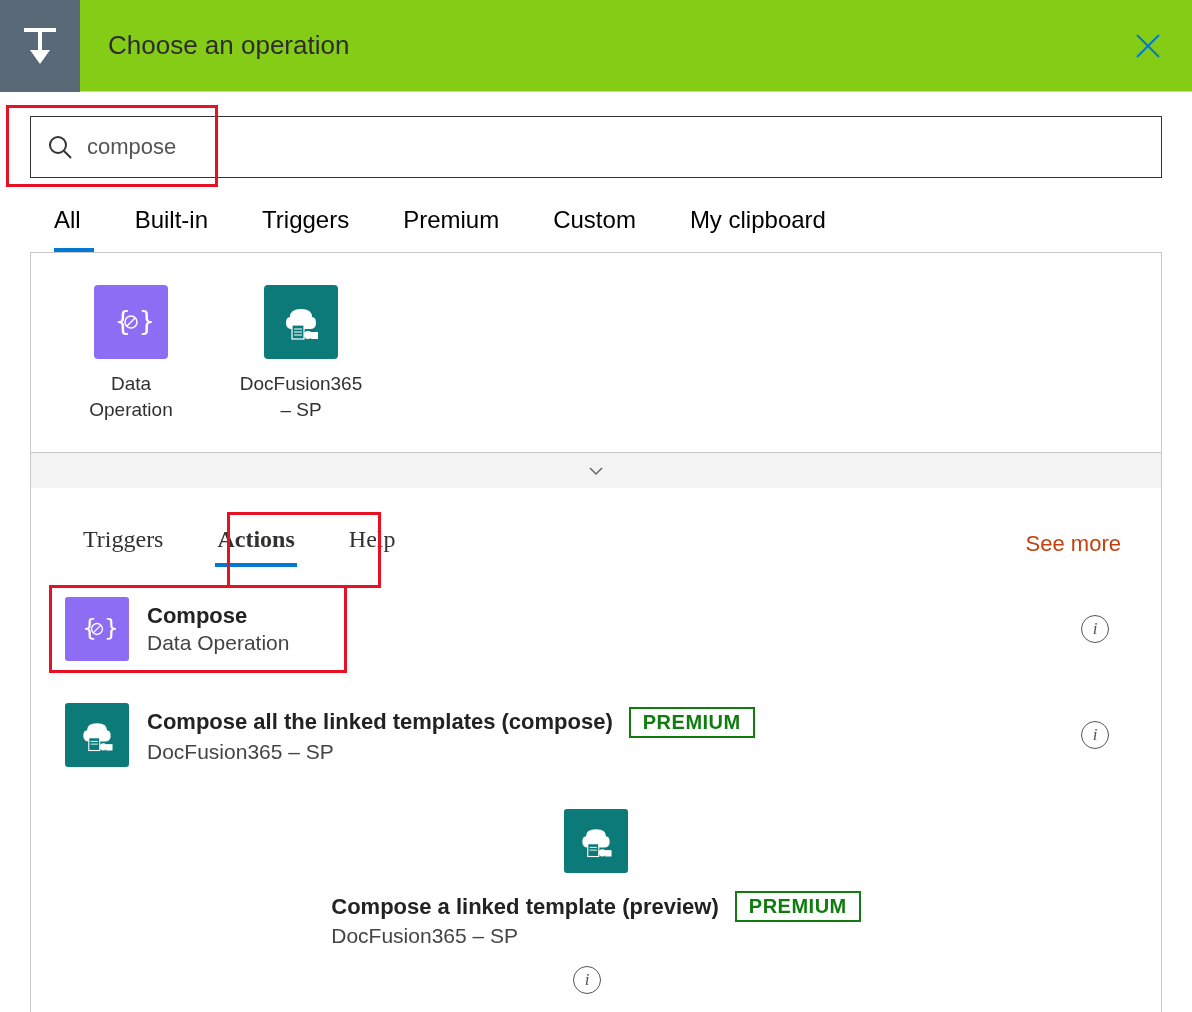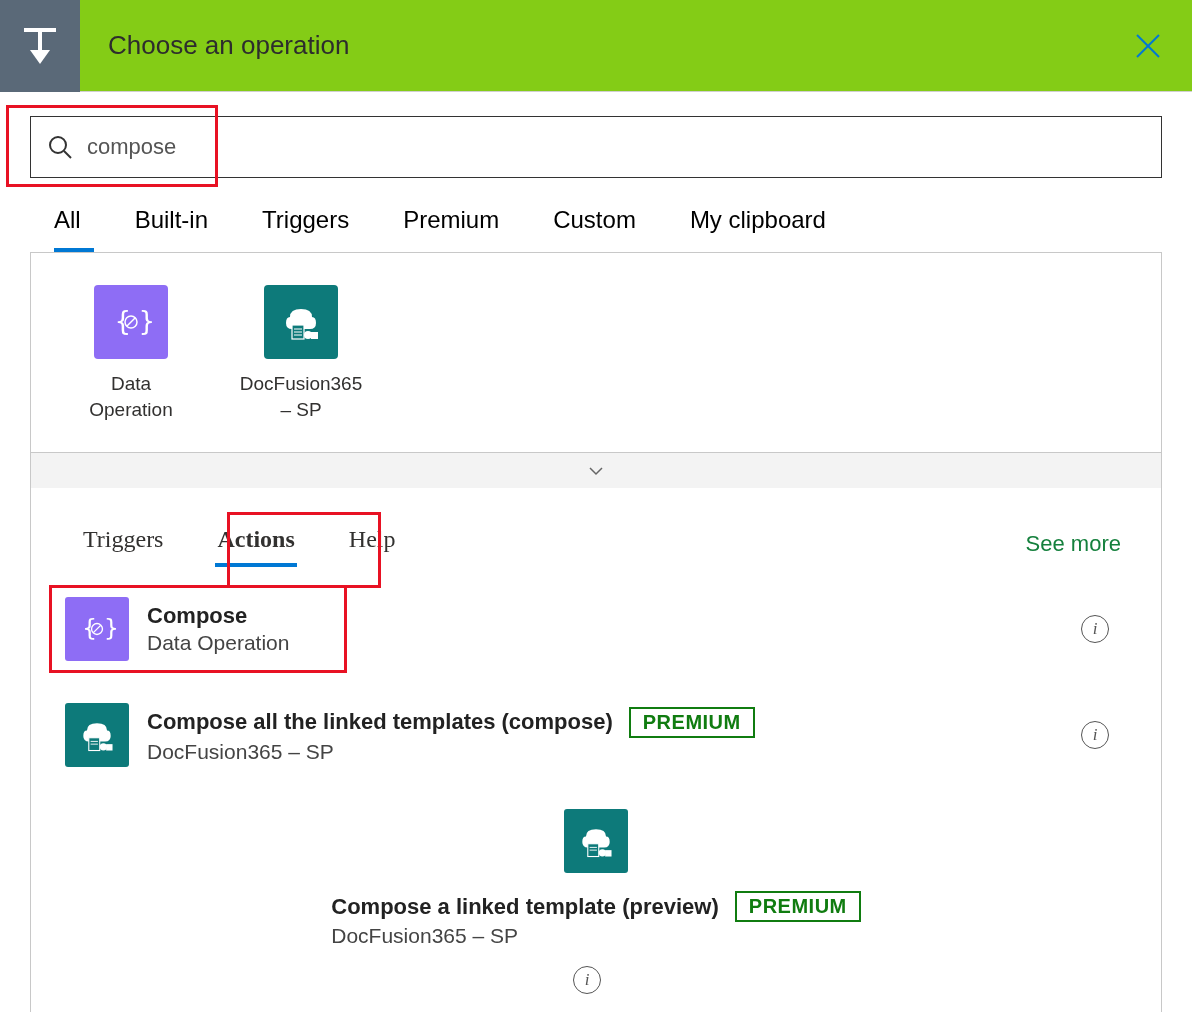--- a/index.html
+++ b/index.html
@@ -138,21 +138,21 @@
     left: 10px; right: 10px; bottom: 2px;
     height: 4px; background: #0078d4;
   }
   .actions-highlight {
     position: absolute;
     border: 3px solid #e81123;
     top: -6px; left: 156px;
     width: 154px; height: 76px;
     pointer-events: none;
   }
-  .see-more { font-size: 22px; color: #15803d; cursor: pointer; }
+  .see-more { font-size: 22px; color: #c2410c; cursor: pointer; }
 
   .action-list { padding: 12px 20px 30px; }
   .action-item {
     display: flex;
     align-items: center;
     gap: 18px;
     padding: 12px 14px;
     cursor: pointer;
     position: relative;
   }

